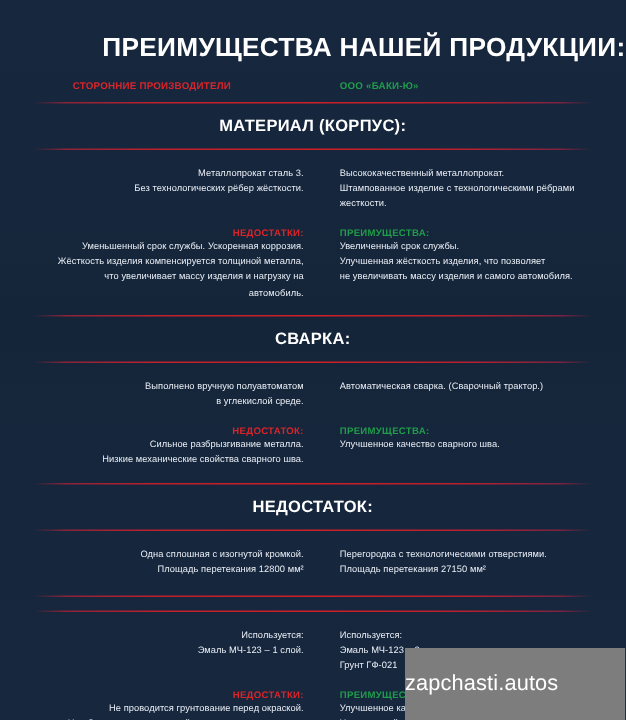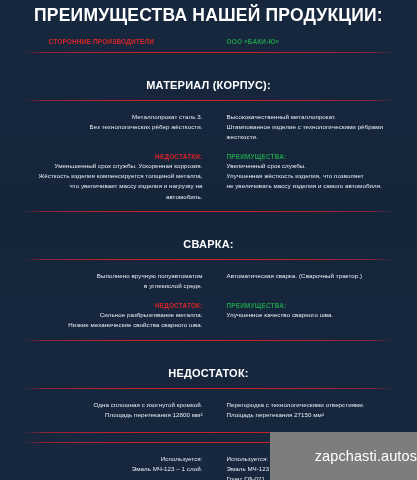--- a/index.html
+++ b/index.html
@@ -28,26 +28,26 @@
         #17273e 0%,
         #16263d 18%,
         #152539 45%,
         #16263d 72%,
         #17273e 100%);
     padding: 0;
     overflow: hidden;
   }
 
   .main-title {
-    text-align: center;
+    text-align: right;
     font-size: 17.5px;
     font-weight: bold;
     letter-spacing: 0.2px;
     color: #ffffff;
-    padding-top: 6px;
+    padding-top: 22px;
     line-height: 1.1;
   }
 
   
   .legend {
     display: flex;
     margin-top: 13px;
     padding: 0 0 0 0;
     font-size: 6.5px;
     font-weight: bold;
@@ -82,21 +82,21 @@
   .divider.thin {
     margin-top: 9px;
   }
 
   
   .section-title {
     text-align: center;
     font-size: 11px;
     font-weight: bold;
     color: #ffffff;
-    margin-top: 26px;
+    margin-top: 9px;
     letter-spacing: 0.2px;
   }
 
   
   .cols {
     display: flex;
     width: 100%;
     padding: 0;
   }
   .col-left {
@@ -139,21 +139,21 @@
   
   .watermark {
     position: absolute;
     left: 270px;
     top: 432px;
     width: 147px;
     height: 48px;
     background: #7d7d7d;
     display: flex;
     align-items: center;
-    justify-content: flex-end;
+    justify-content: flex-start;
   }
   .watermark-text {
     font-size: 14.5px;
     color: #ffffff;
     letter-spacing: 0.1px;
     font-family: "Liberation Sans", "DejaVu Sans", sans-serif;
   }
 </style>
 </head>
 <body>

